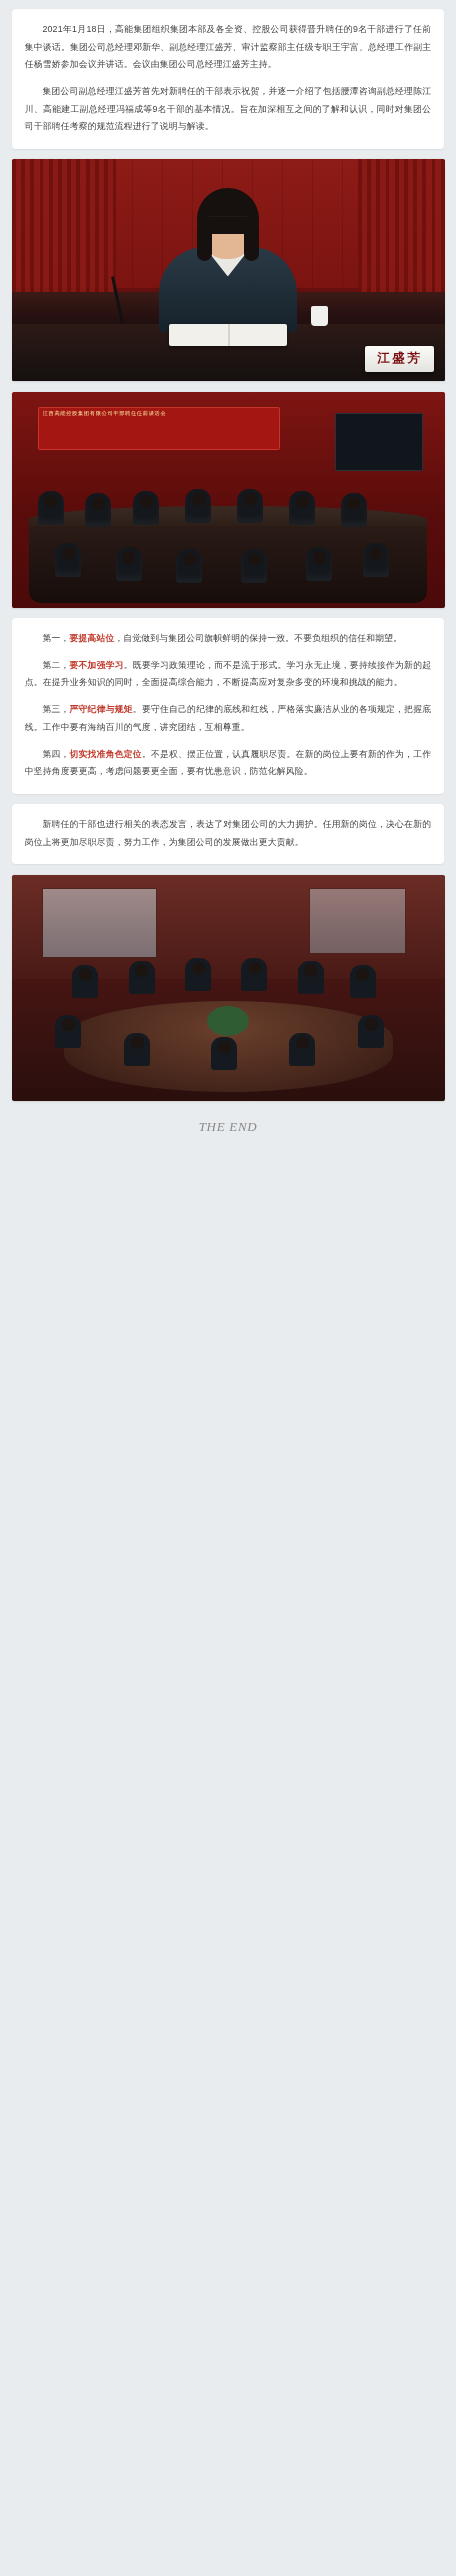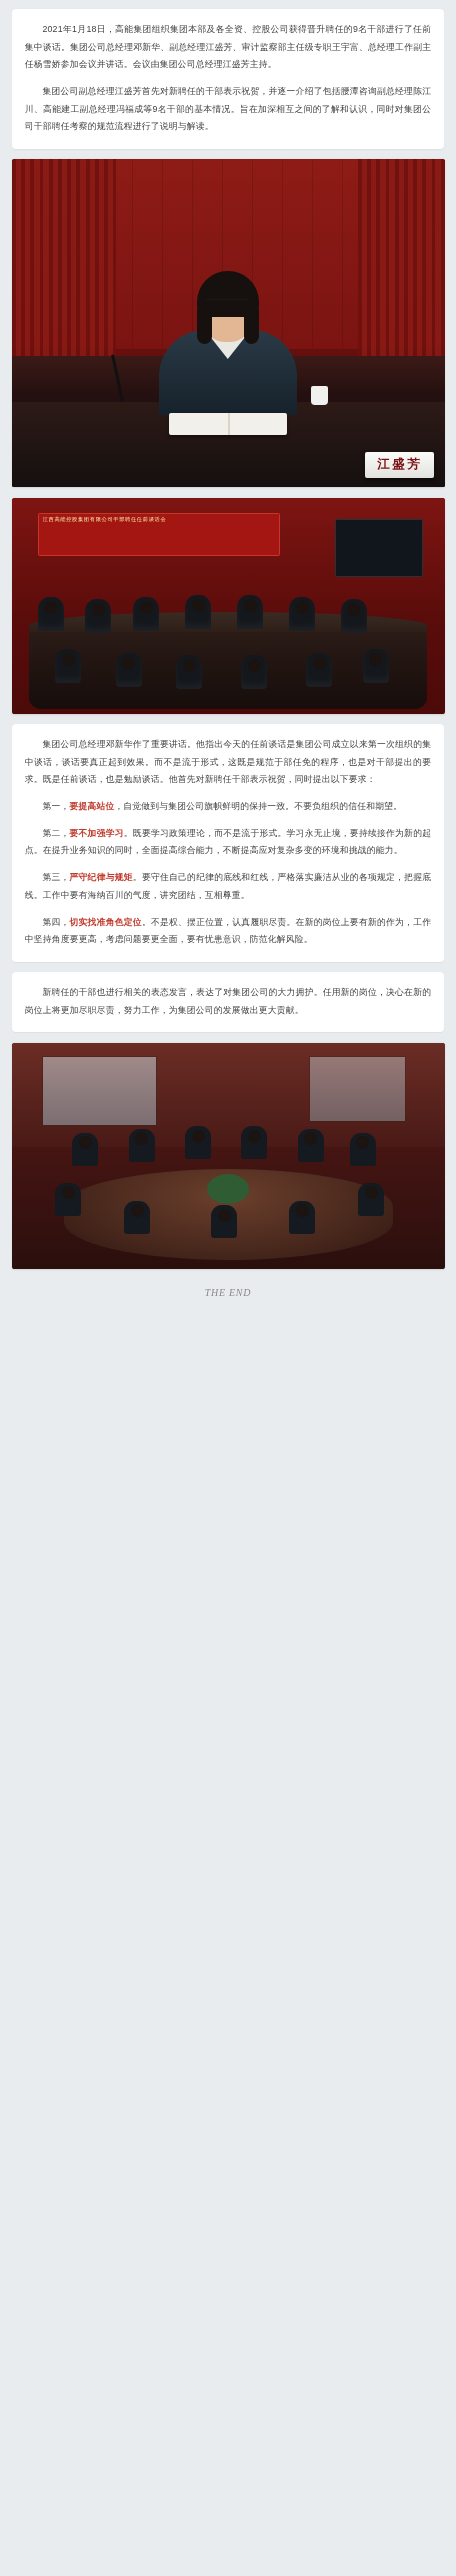--- a/index.html
+++ b/index.html
@@ -50,21 +50,21 @@
     margin: 0 11.8px 10.5px 11.8px;
     border-radius: 2.6px;
     overflow: hidden;
     position: relative;
     box-shadow: 0 0.7px 2px rgba(0,0,0,0.10);
   }
   .top-spacer { height: 9.2px; }
 
   
   .p1 {
-    height: 328px;
+    height: 222px;
     background:
       linear-gradient(180deg, #7a1512 0%, #8d1a16 18%, #6d110f 45%, #4e0b0a 100%);
   }
   .p1 .wallpanel {
     position: absolute; left: 0; top: 0; right: 0; height: 58%;
     background:
       repeating-linear-gradient(90deg, rgba(0,0,0,0.12) 0 0.7px, rgba(255,255,255,0.0) 0.7px 30px),
       linear-gradient(180deg,#8e1b16 0%, #7b1411 100%);
   }
   .p1 .curtain {
@@ -216,21 +216,21 @@
   }
   .p4 .seat {
     position:absolute; width:26px; height:33px; background:#141a20; border-radius:11px 11px 3.3px 3.3px;
   }
   .p4 .seat .h { position:absolute; left:6.6px; top:3.3px; width:13px; height:13px; background:#1c1411; border-radius:50%; }
 
   .theend {
     text-align:center;
     font-family: "Liberation Serif", "DejaVu Serif", serif;
     font-style: italic;
-    font-size: 10px;
+    font-size: 13px;
     color:#8a8a8a;
     letter-spacing:0.7px;
     padding: 7.9px 0 17px 0;
   }
 </style>
 </head>
 <body>
 
 <div class="page">
 
@@ -307,21 +307,20 @@
     <div class="seat" style="left:68%; top:72%;">
         <span class="h"></span>
       </div>
     <div class="seat" style="left:81%; top:70%;">
         <span class="h"></span>
       </div>
   </div>
 
   <div class="block">
     <div class="text-card">
-      <p>集团公司总经理邓新华作了重要讲话。他指出今天的任前谈话是集团公司成立以来第一次组织的集中谈话，谈话要真正起到效果。而不是流于形式，这既是规范于部任免的程序，也是对干部提出的要求。既是任前谈话，也是勉励谈话。他首先对新聘任干部表示祝贺，同时提出以下要求：</p>
       <p>
         <span>第一，</span><span class="hl">要提高站位</span><span>，自觉做到与集团公司旗帜鲜明的保持一致。不要负组织的信任和期望。</span>
       </p>
       <p>
         <span>第二，</span><span class="hl">要不加强学习</span><span>。既要学习政策理论，而不是流于形式。学习永无止境，要持续接作为新的起点。在提升业务知识的同时，全面提高综合能力，不断提高应对复杂多变的环境和挑战的能力。</span>
       </p>
       <p>
         <span>第三，</span><span class="hl">严守纪律与规矩</span><span>。要守住自己的纪律的底线和红线，严格落实廉洁从业的各项规定，把握底线。工作中要有海纳百川的气度，讲究团结，互相尊重。</span>
       </p>
       <p>

